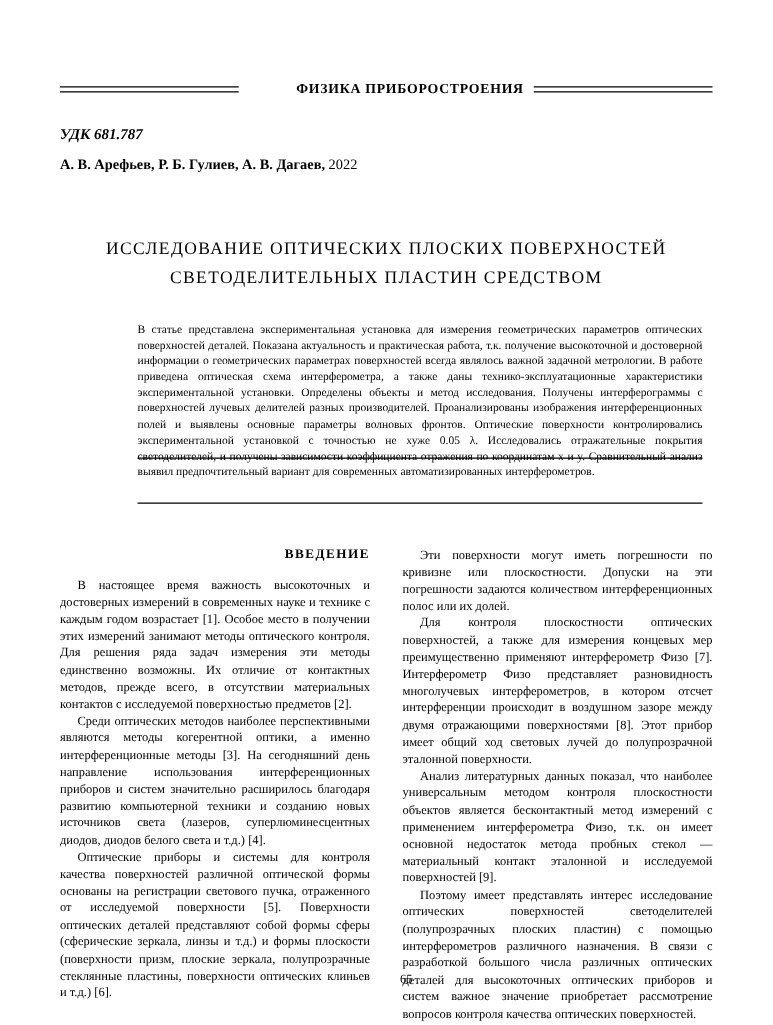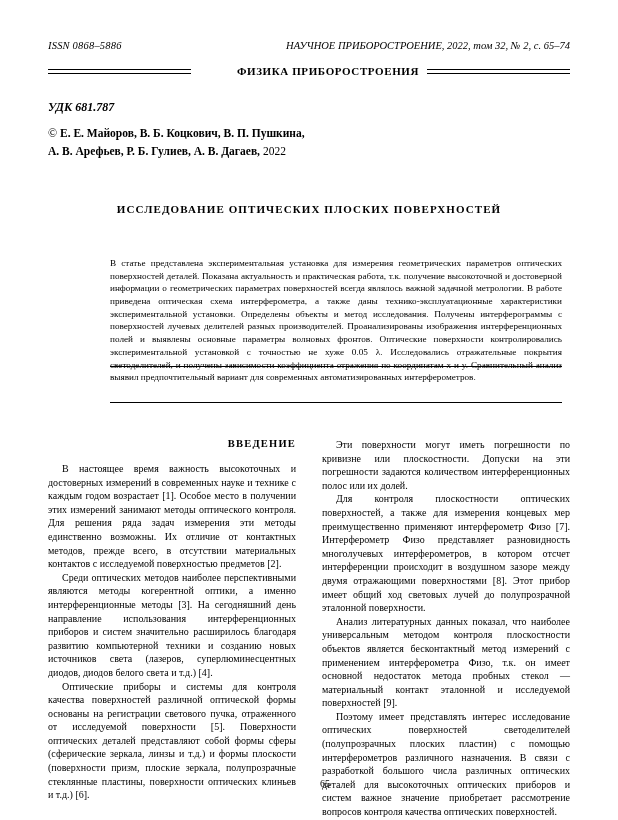--- a/index.html
+++ b/index.html
@@ -94,25 +94,24 @@
   .copy-mark {
     font-weight: normal;
     font-size: 12px;
   }
   .title {
     position: absolute;
     left: 48px;
     top: 188px;
     width: 522px;
     text-align: center;
-    font-size: 11px;
-    font-weight: bold;
+    font-size: 14px;
+    font-weight: normal;
     line-height: 1.65;
     letter-spacing: 1.1px;
-    margin-top: 12px;
   }
   .abstract {
     position: absolute;
     left: 110px;
     top: 257px;
     width: 452px;
     font-size: 9.2px;
     line-height: 1.38;
     text-align: justify;
   }
@@ -178,48 +177,41 @@
     width: 618px;
     text-align: center;
     font-size: 10px;
   }
 </style>
 </head>
 <body>
 
 <div class="page">
 
-  <div class="header-line">
-    <span class="issn">ISSN 0868–5886</span>
-    <span class="journal-ref">НАУЧНОЕ ПРИБОРОСТРОЕНИЕ, 2022, том 32, № 2, c. 65–74</span>
-  </div>
 
   <div class="section-rule-wrap">
     <div class="section-title-row">
       <span class="rule-seg"></span>
       <span class="section-title">ФИЗИКА ПРИБОРОСТРОЕНИЯ</span>
       <span class="rule-seg"></span>
     </div>
   </div>
 
   <div class="udc">УДК 681.787</div>
 
   <div class="authors">
     <div>
-      <span class="copy-mark">©</span>
-      <span>Е. Е. Майоров, В. Б. Коцкович, В. П. Пушкина,</span>
-    </div>
-    <div>
       <span>А. В. Арефьев, Р. Б. Гулиев, А. В. Дагаев,</span>
       <span class="year">2022</span>
     </div>
   </div>
 
   <div class="title">
     <div>ИССЛЕДОВАНИЕ ОПТИЧЕСКИХ ПЛОСКИХ ПОВЕРХНОСТЕЙ</div>
+    <div>СВЕТОДЕЛИТЕЛЬНЫХ ПЛАСТИН СРЕДСТВОМ</div>
   </div>
 
   <div class="abstract">В статье представлена экспериментальная установка для измерения геометрических параметров оптических поверхностей деталей. Показана актуальность и практическая работа, т.к. получение высокоточной и достоверной информации о геометрических параметрах поверхностей всегда являлось важной задачной метрологии. В работе приведена оптическая схема интерферометра, а также даны технико-эксплуатационные характеристики экспериментальной установки. Определены объекты и метод исследования. Получены интерферограммы с поверхностей лучевых делителей разных производителей. Проанализированы изображения интерференционных полей и выявлены основные параметры волновых фронтов. Оптические поверхности контролировались экспериментальной установкой с точностью не хуже 0.05 λ. Исследовались отражательные покрытия светоделителей, и получены зависимости коэффициента отражения по координатам x и y. Сравнительный анализ выявил предпочтительный вариант для современных автоматизированных интерферометров.</div>
 
   <div class="kw-rule-top"></div>
   <div class="kw-rule-bottom"></div>
 
   <div class="intro-heading">ВВЕДЕНИЕ</div>
 
   <div class="col col-left">

